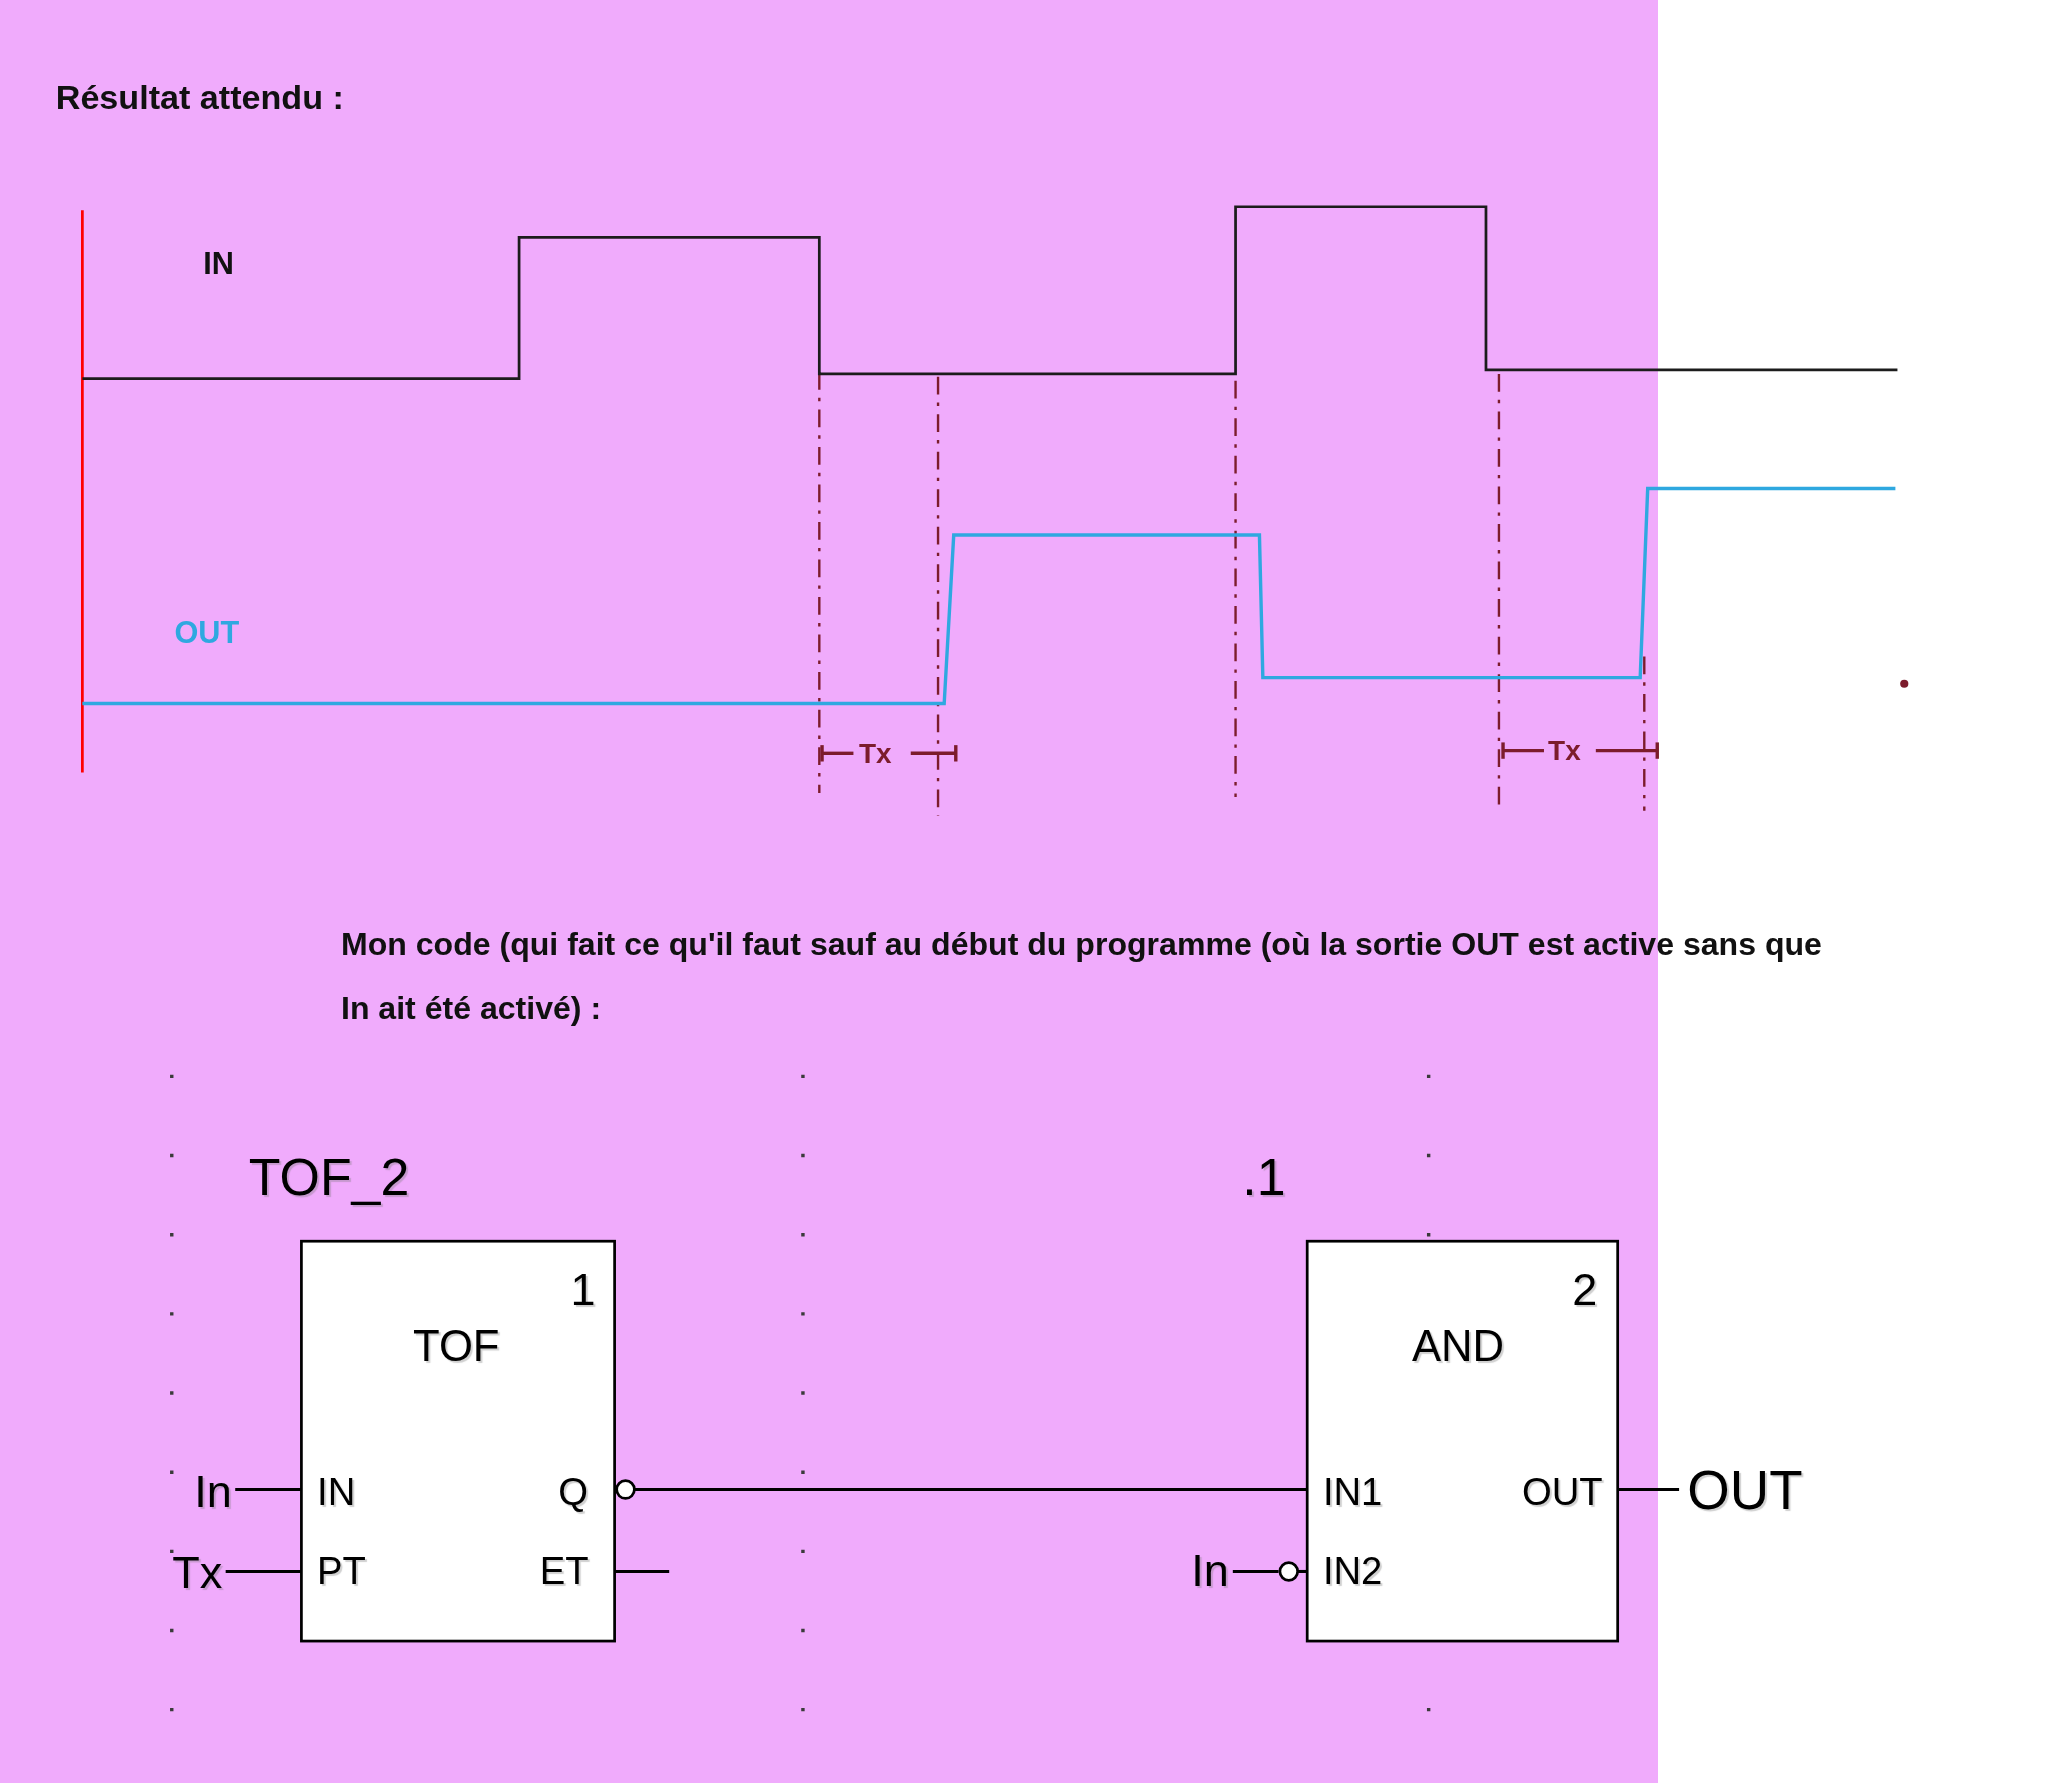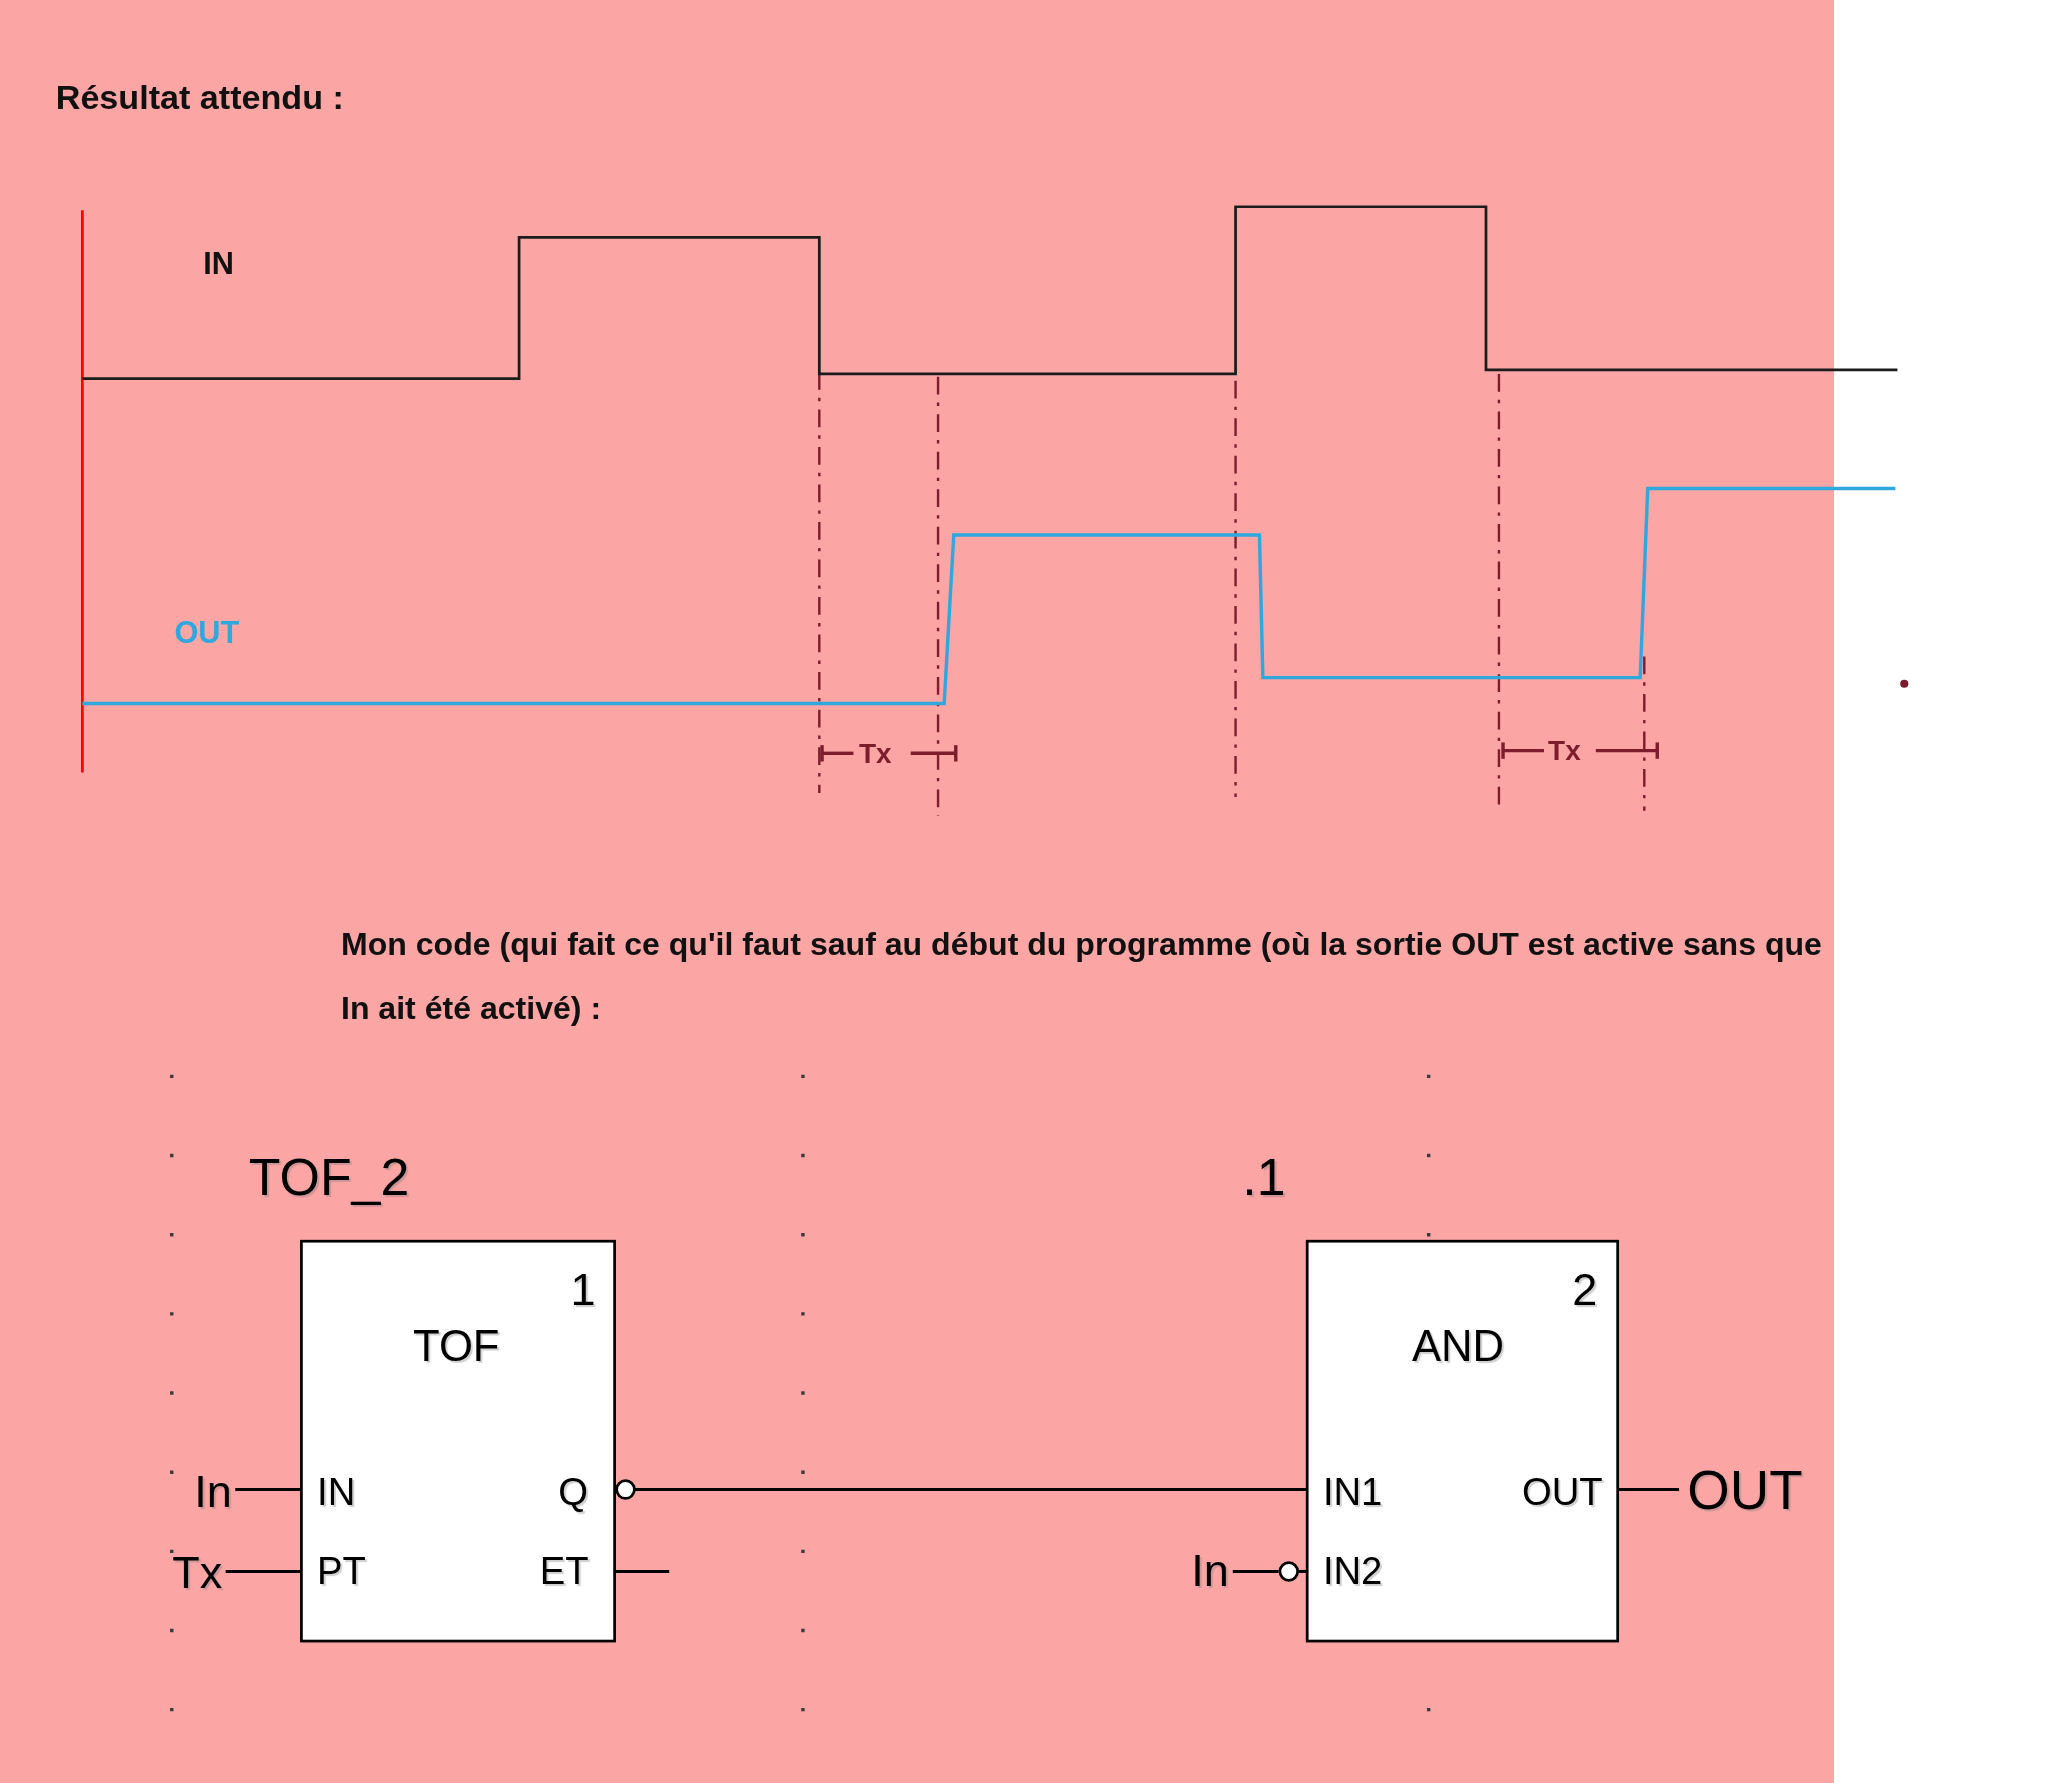--- a/index.html
+++ b/index.html
@@ -1,20 +1,20 @@
 <!DOCTYPE html>
 <html style="font-size:11px"><head>
 <meta charset="utf-8">
 <style>
   html, body { margin: 0; padding: 0; background: #ffffff; }
   .page {
     position: relative;
-    width: 1834px;
+    width: 1658px;
     height: 1783px;
-    background: #fca5a5;
+    background: #f0abfc;
     font-family: "Liberation Sans", sans-serif;
   }
   svg text { font-family: "Liberation Sans", sans-serif; }
 
   
   .title      { font-size: 50px; font-weight: bold; fill: #111111; }
   .in-label   { font-size: 45px; font-weight: bold; fill: #111111; }
   .out-label  { font-size: 45px; font-weight: bold; fill: #2fa8e0; }
   .caption    { font-size: 47px; font-weight: bold; fill: #111111; }
   .tx-label   { font-size: 41px; font-weight: bold; fill: #7c1c2c; }

